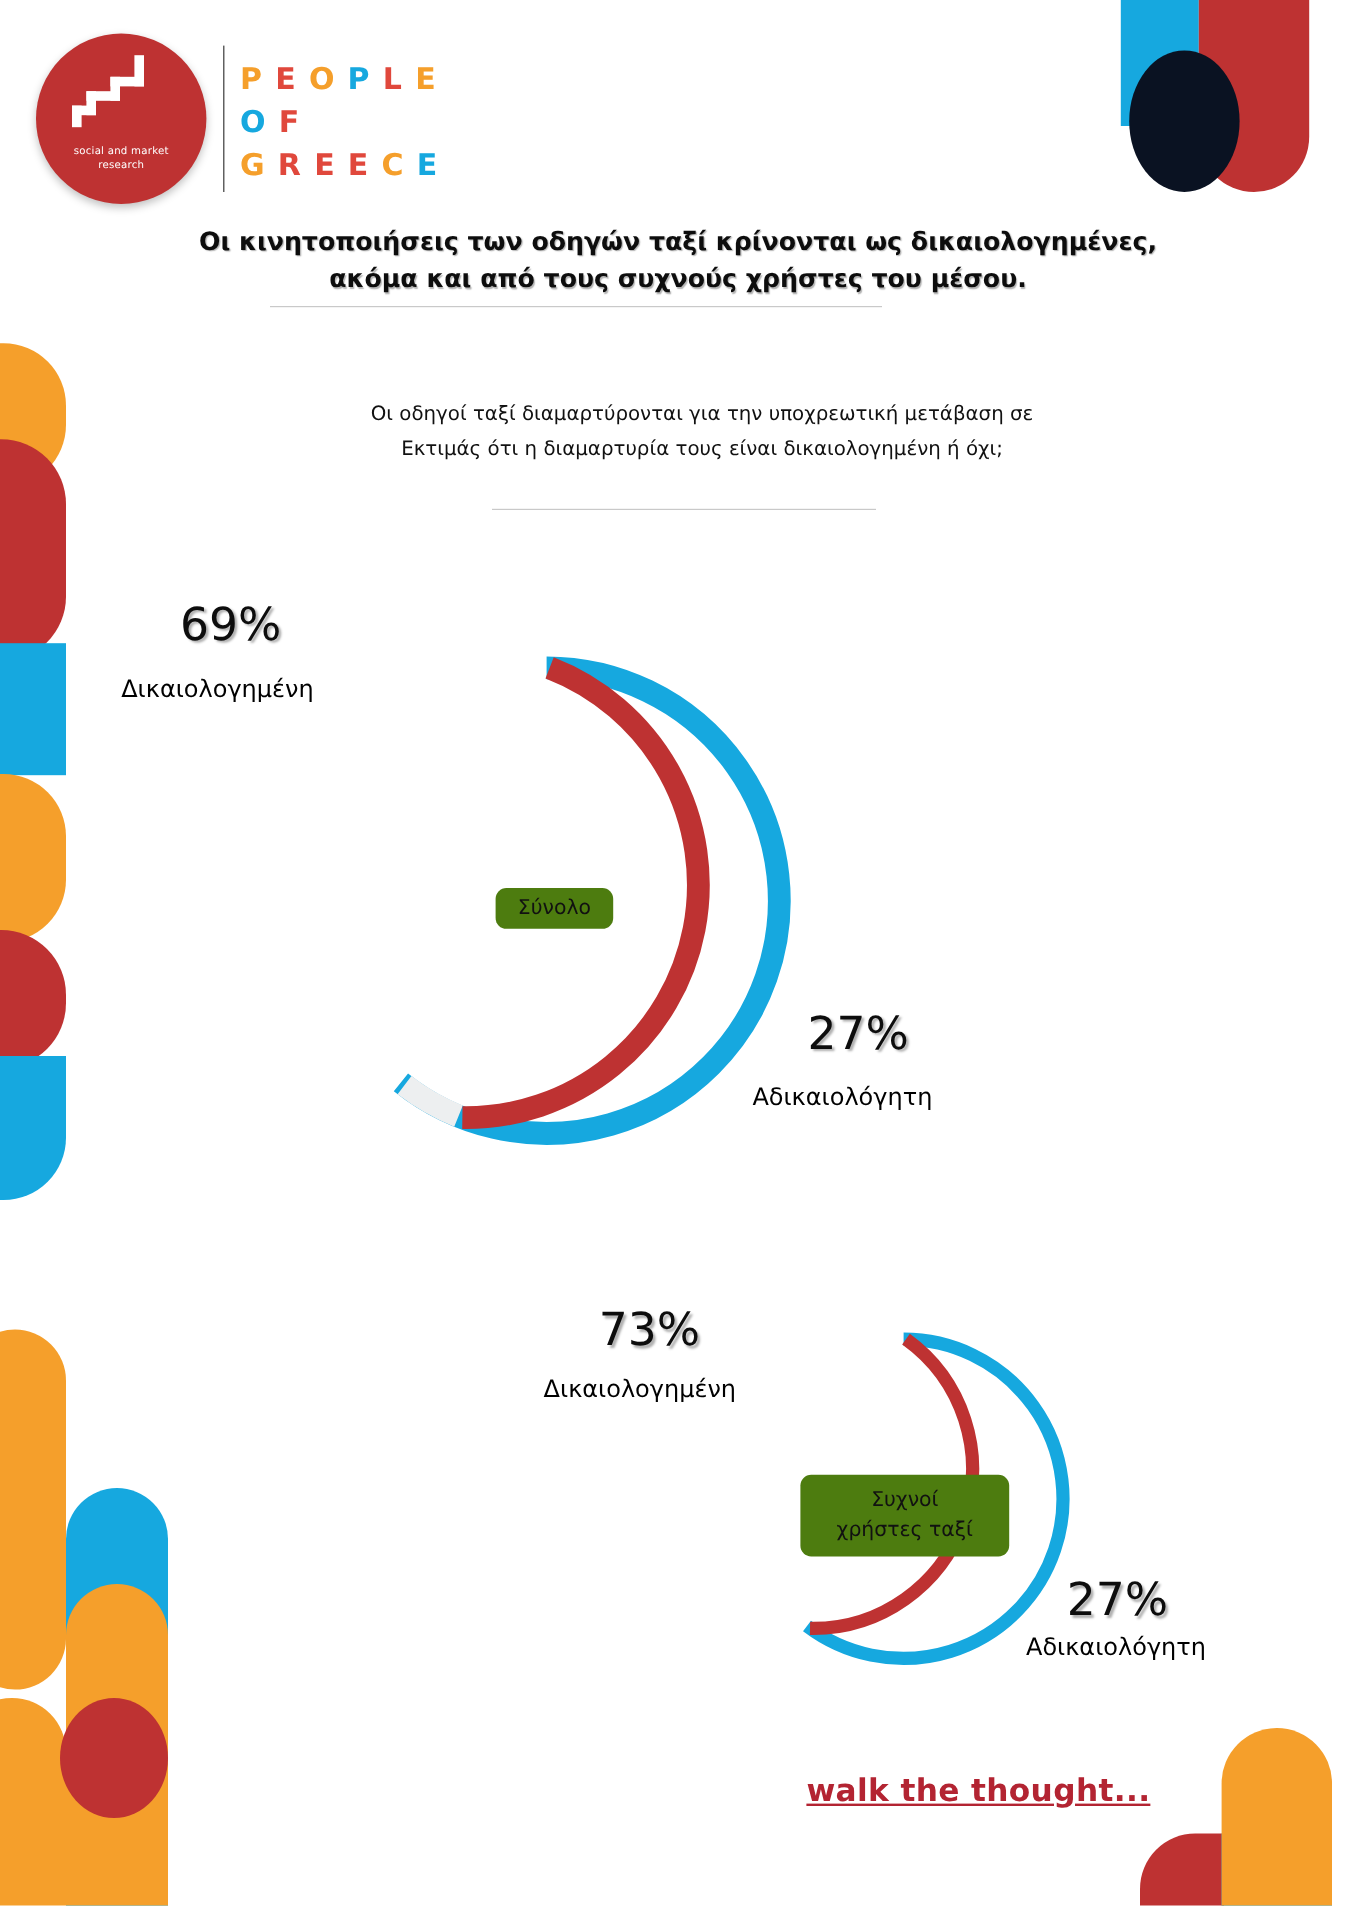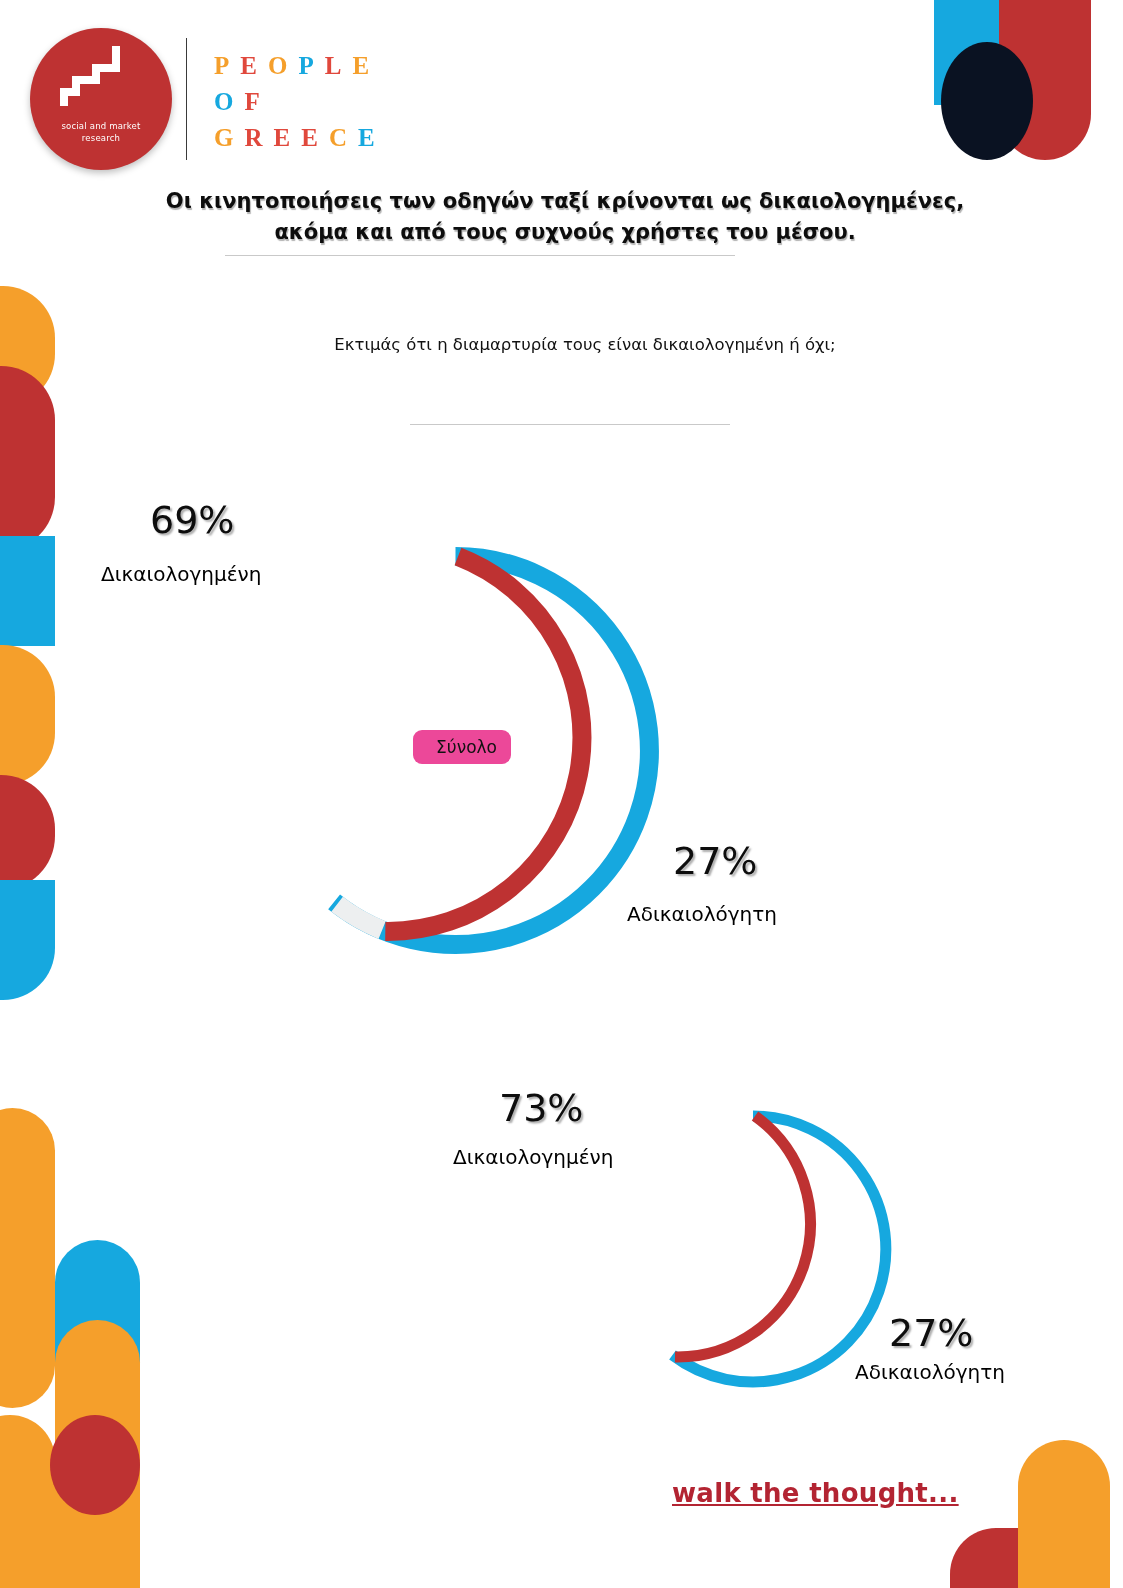--- a/index.html
+++ b/index.html
@@ -39,44 +39,44 @@
   .br-blue{left:1018px;top:1528px;width:92px;height:60px;background:#16A8DF;border-radius:0 0 0 0;}
 
   
   .logo-wrap{position:absolute;left:30px;top:16px;width:520px;height:160px;}
   .logo-circle{position:absolute;left:0;top:12px;width:142px;height:142px;border-radius:50%;
     background:#BE3232;box-shadow:0 3px 7px rgba(0,0,0,.25);}
   .logo-mark{position:absolute;left:28px;top:28px;width:86px;height:66px;}
   .logo-sub{position:absolute;left:0;top:104px;width:142px;text-align:center;color:#fff;
     font-size:8.5px;line-height:12px;letter-spacing:.2px;}
   .logo-divider{position:absolute;left:156px;top:22px;width:1px;height:122px;background:#3a3a3a;}
-  .pog{position:absolute;left:184px;top:32px;font-family:Liberation Serif, serif;}
+  .pog{position:absolute;left:170px;top:32px;}
   .pog-row{font-size:25px;font-weight:700;letter-spacing:11px;line-height:36px;white-space:nowrap;}
 
   
   .title{position:absolute;left:120px;top:186px;width:890px;text-align:center;
     font-size:21px;font-weight:700;color:#0d0d0d;line-height:31px;
     text-shadow:1px 1.5px 1px rgba(0,0,0,.30);}
   .title-rule{position:absolute;left:225px;top:255px;width:510px;height:1px;background:#c9c9c9;}
 
   .subtitle{position:absolute;left:200px;top:330px;width:770px;text-align:center;
     font-size:16.5px;color:#111;line-height:29px;}
   .sub-rule{position:absolute;left:410px;top:424px;width:320px;height:1px;background:#c9c9c9;}
 
   
   .donut{position:absolute;}
   .donut svg{display:block;overflow:visible;}
 
   .pct{position:absolute;font-size:38px;font-weight:400;color:#0d0d0d;
     text-shadow:2px 2px 2px rgba(0,0,0,.32);white-space:nowrap;}
   .cat{position:absolute;font-size:20px;color:#000000;white-space:nowrap;}
 
-  .center-badge{position:absolute;background:#ec4899;border-radius:9px;
-    display:flex;align-items:center;justify-content:flex-end;text-align:center;
-    color:#111;font-size:17px;line-height:25px;padding:7px 14px;box-sizing:border-box;}
+  .center-badge{position:absolute;background:#4d7c0f;border-radius:9px;
+    display:flex;align-items:center;justify-content:center;text-align:center;
+    color:#111;font-size:17px;line-height:25px;padding:7px 14px;box-sizing:border-box;margin-top:10px;}
 
   
   .tagline{position:absolute;left:672px;top:1478px;font-size:26px;font-weight:700;
     color:#B32432;letter-spacing:.3px;white-space:nowrap;text-decoration:underline;}
 </style>
 </head>
 <body>
 
 <div class="stage">
 
@@ -128,20 +128,21 @@
     </div>
   </div>
 
   <div class="title">
     <div>Οι κινητοποιήσεις των οδηγών ταξί κρίνονται ως δικαιολογημένες,</div>
     <div>ακόμα και από τους συχνούς χρήστες του μέσου.</div>
   </div>
   <div class="title-rule"></div>
 
   <div class="subtitle">
+    <div>Οι οδηγοί ταξί διαμαρτύρονται για την υποχρεωτική μετάβαση σε</div>
     <div>Εκτιμάς ότι η διαμαρτυρία τους είναι δικαιολογημένη ή όχι;</div>
   </div>
   <div class="sub-rule"></div>
 
   <div class="donut" style="left:243px;top:528px;">
     <svg width="425" height="445" viewBox="0 0 425 445">
       <g transform="translate(212.5,222.5)">
 
         <path d="M 0 -194 A 194 194 0 1 1 -121.4 151.4" fill="none" stroke="#16A8DF" stroke-width="19"></path>
 
@@ -166,20 +167,24 @@
     <svg width="290" height="290" viewBox="0 0 290 290">
       <g transform="translate(145,145)">
 
         <path d="M 0 -133 A 133 133 0 1 1 -80.5 106" fill="none" stroke="#16A8DF" stroke-width="11"></path>
 
         <path d="M -78 108 A 133 133 0 0 0 2 -133" fill="none" stroke="#BE3232" stroke-width="11"></path>
       </g>
     </svg>
   </div>
 
+  <div class="center-badge" style="left:667px;top:1219px;width:174px;height:68px;flex-direction:column;">
+    <span>Συχνοί</span>
+    <span>χρήστες ταξί</span>
+  </div>
 
   <div class="pct" style="left:499px;top:1086px;">73%</div>
   <div class="cat" style="left:453px;top:1145px;">Δικαιολογημένη</div>
 
   <div class="pct" style="left:889px;top:1311px;">27%</div>
   <div class="cat" style="left:855px;top:1360px;">Αδικαιολόγητη</div>
 
   <div class="tagline">walk the thought...</div>
 
 </div>

